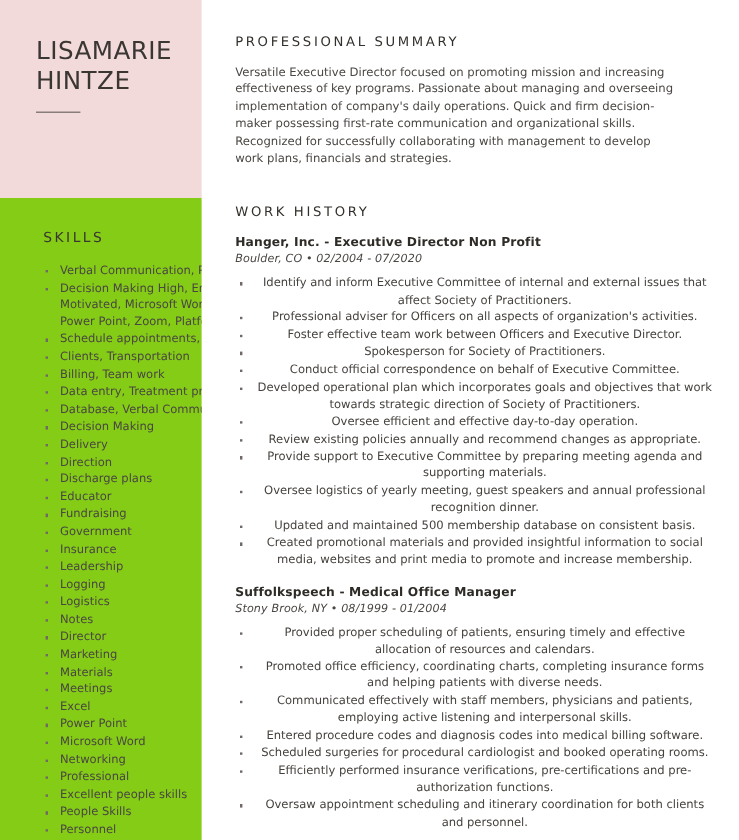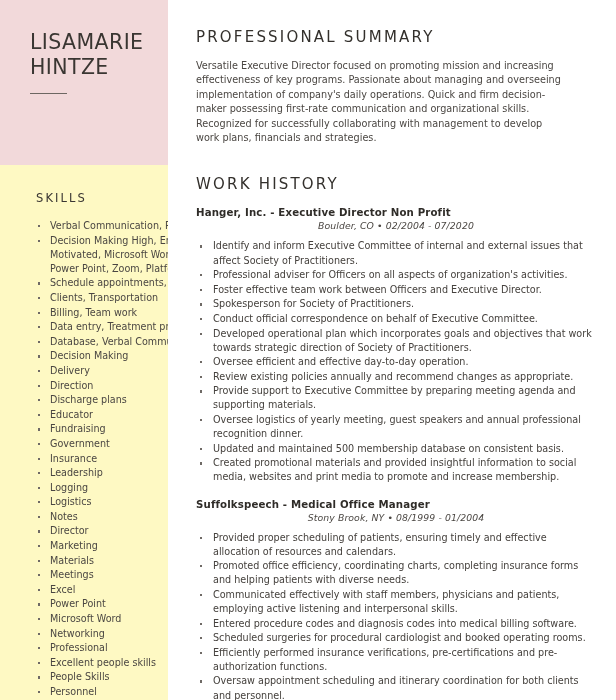--- a/index.html
+++ b/index.html
@@ -31,21 +31,21 @@
     width: 168px;
     height: 165px;
     background: #f2d9da;
   }
   .sidebar-block {
     position: absolute;
     left: 0;
     top: 165px;
     width: 168px;
     height: 535px;
-    background: #fef9c3;
+    background: #84cc16;
     overflow: hidden;
   }
 
   .name-wrap {
     position: absolute;
     left: 30px;
     top: 30px;
     width: 150px;
   }
   .name-line {
@@ -105,21 +105,21 @@
   
   .main {
     position: absolute;
     left: 196px;
     top: 0;
     width: 400px;
     height: 700px;
     overflow: hidden;
   }
   .main-heading {
-    font-size: 15px;
+    font-size: 11px;
     letter-spacing: 2.2px;
     color: #33302c;
     margin: 0;
     font-weight: normal;
   }
   .summary-section { padding-top: 28px; }
   .summary-text {
     margin-top: 13px;
     font-size: 9.7px;
     line-height: 14.4px;
@@ -134,26 +134,26 @@
     color: #2f2c28;
     font-weight: bold;
     letter-spacing: 0.15px;
   }
   .job-meta {
     font-size: 9.3px;
     font-style: italic;
     color: #4a4642;
     margin-top: 2px;
     letter-spacing: 0.1px;
-    text-align: center;
   }
   ul.job-bullets {
     list-style: none;
     margin: 8px 0 0 0;
     padding: 0;
+    text-align: center;
   }
   ul.job-bullets li {
     position: relative;
     padding-left: 17px;
     font-size: 9.65px;
     line-height: 14.1px;
     color: #45413d;
     margin-bottom: 0.5px;
     width: 382px;
   }

